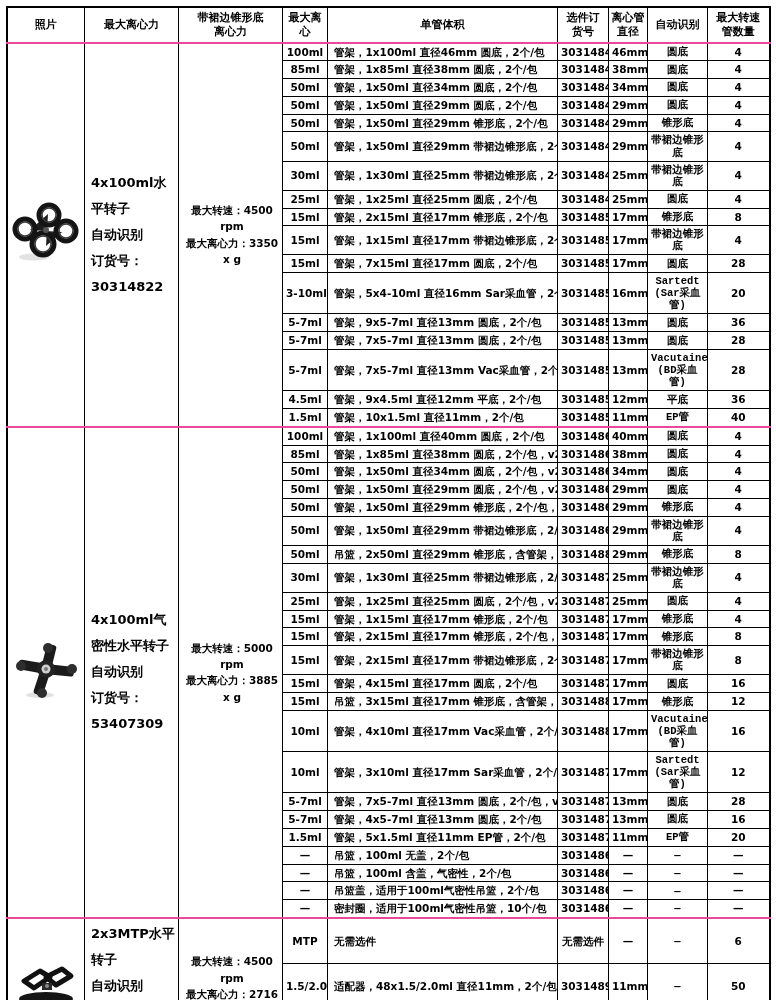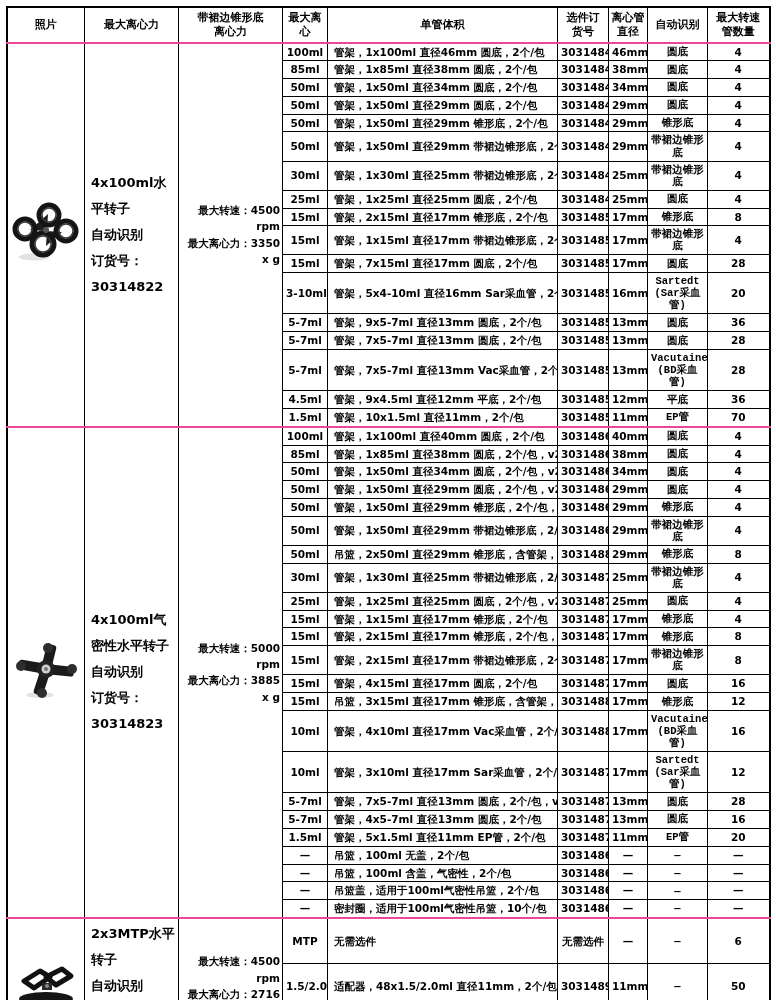--- a/index.html
+++ b/index.html
@@ -4,21 +4,21 @@
 <style>
   html,body{margin:0;padding:0;background:#fff;}
   body{width:776px;font-family:"DejaVu Sans","Liberation Sans",sans-serif;color:#000;}
   table{border-collapse:collapse;table-layout:fixed;width:763px;margin:6px auto 0;border:2px solid #000;}
   th,td{border:1px solid #000;font-weight:bold;vertical-align:middle;text-align:center;
         padding:2px 3px;font-size:10.5px;line-height:1.22;overflow:hidden;}
   th{font-size:11px;white-space:pre-line;padding:3px 1px;line-height:1.25;background:#fff;}
   tr.block-start td{border-top:2px solid #ec4899;}
   td.photo-cell{padding:2px;}
   td.desc-cell{text-align:left;white-space:pre-line;font-size:13px;line-height:2.0;padding:2px 2px 2px 6px;}
-  td.specs-cell{text-align:right;white-space:pre-line;font-size:10.5px;line-height:1.55;padding:2px 2px 2px 5px;}
+  td.specs-cell{text-align:center;white-space:pre-line;font-size:10.5px;line-height:1.55;padding:2px 2px 2px 5px;}
   td.option-cell{text-align:left;white-space:nowrap;padding:2px 2px 2px 6px;}
   td.type-cell{white-space:pre-line;line-height:1.15;font-family:Liberation Mono, monospace;}
   td.volume-cell,td.order-cell,td.diameter-cell,td.count-cell{white-space:nowrap;}
 </style>
 </head>
 <body>
 
 <table>
   <colgroup>
     <col style="width:78px">
@@ -200,21 +200,21 @@
         <td class="diameter-cell">12mm</td>
         <td class="type-cell">平底</td>
         <td class="count-cell">36</td>
       </tr>
       <tr>
         <td class="volume-cell">1.5ml</td>
         <td class="option-cell">管架，10x1.5ml 直径11mm，2个/包</td>
         <td class="order-cell">30314854</td>
         <td class="diameter-cell">11mm</td>
         <td class="type-cell">EP管</td>
-        <td class="count-cell">70</td>
+        <td class="count-cell">40</td>
       </tr>
       <tr class="block-start">
         <td rowspan="23" class="photo-cell"><svg width="64" height="58" viewBox="0 0 64 58">
             <ellipse cx="26" cy="53" rx="14" ry="3" fill="#e2e2e2"></ellipse>
             <g fill="#1b1b1b">
               <rect x="27" y="2" width="10" height="22" rx="3" transform="rotate(14 32 27)"></rect>
               <rect x="27" y="30" width="10" height="24" rx="3" transform="rotate(18 32 27)"></rect>
               <rect x="4" y="22" width="24" height="10" rx="3" transform="rotate(10 32 27)"></rect>
               <rect x="36" y="22" width="24" height="10" rx="3" transform="rotate(6 32 27)"></rect>
             </g>
@@ -223,21 +223,21 @@
               <circle cx="7" cy="24" r="5"></circle>
               <circle cx="58" cy="27" r="5"></circle>
               <circle cx="28" cy="51" r="5"></circle>
             </g>
             <circle cx="32" cy="27" r="9" fill="#222"></circle>
             <circle cx="32" cy="27" r="4.5" fill="#cfcfcf"></circle>
             <circle cx="32" cy="27" r="2" fill="#777"></circle>
           </svg></td>
         <td rowspan="23" class="desc-cell">4x100ml气密性水平转子
 自动识别
-订货号：30314823</td>
+订货号：53407309</td>
         <td rowspan="23" class="specs-cell">最大转速：5000 rpm
 最大离心力：3885 x g</td>
         <td class="volume-cell">100ml</td>
         <td class="option-cell">管架，1x100ml 直径40mm 圆底，2个/包</td>
         <td class="order-cell">30314864</td>
         <td class="diameter-cell">40mm</td>
         <td class="type-cell">圆底</td>
         <td class="count-cell">4</td>
       </tr>
       <tr>

